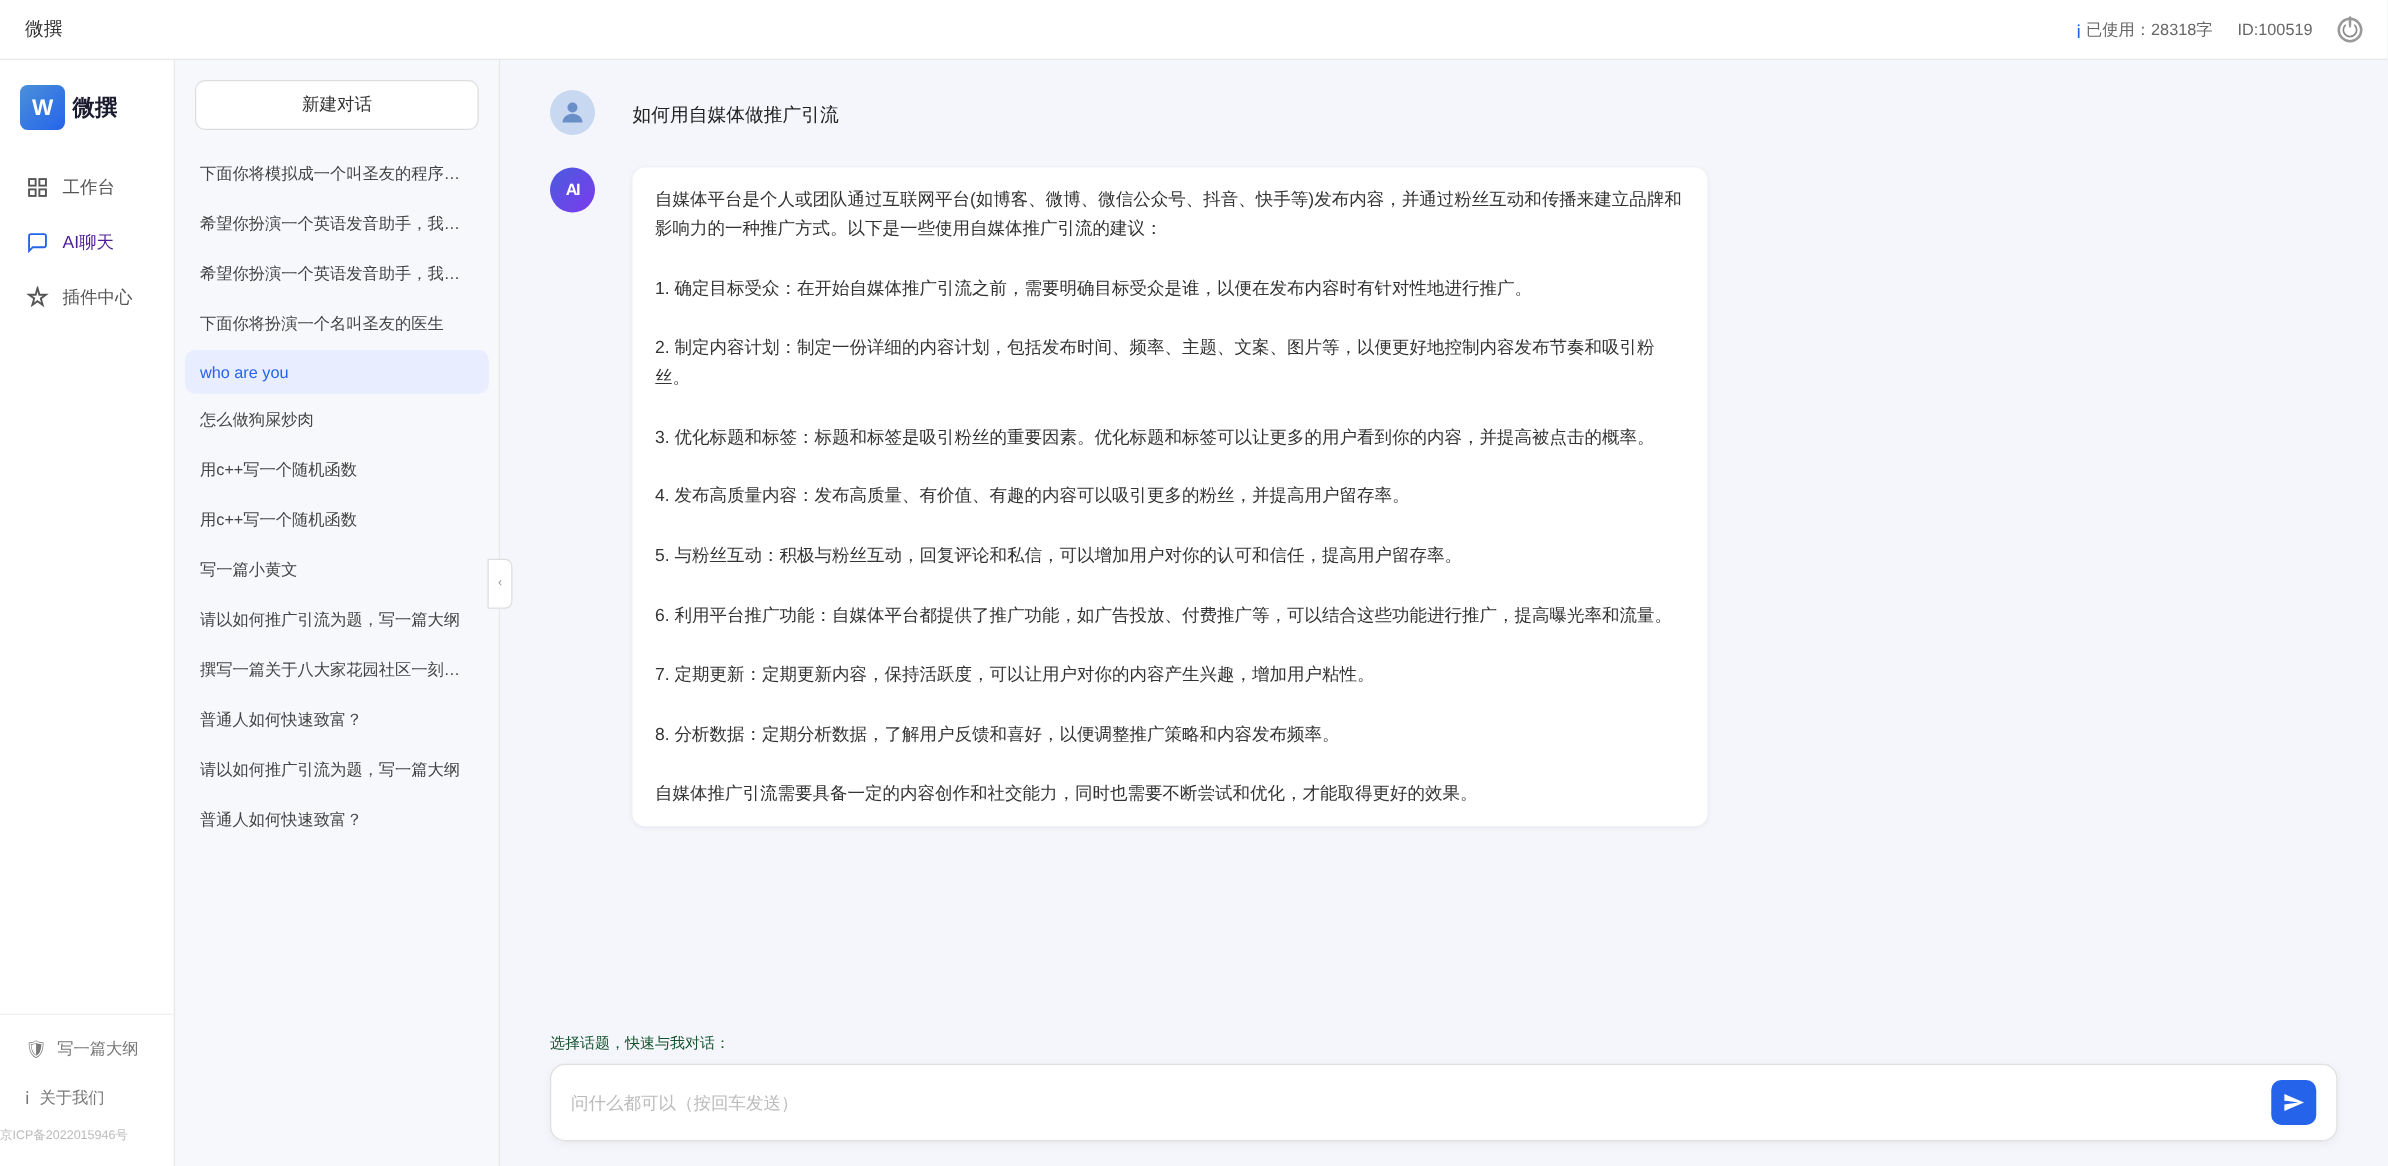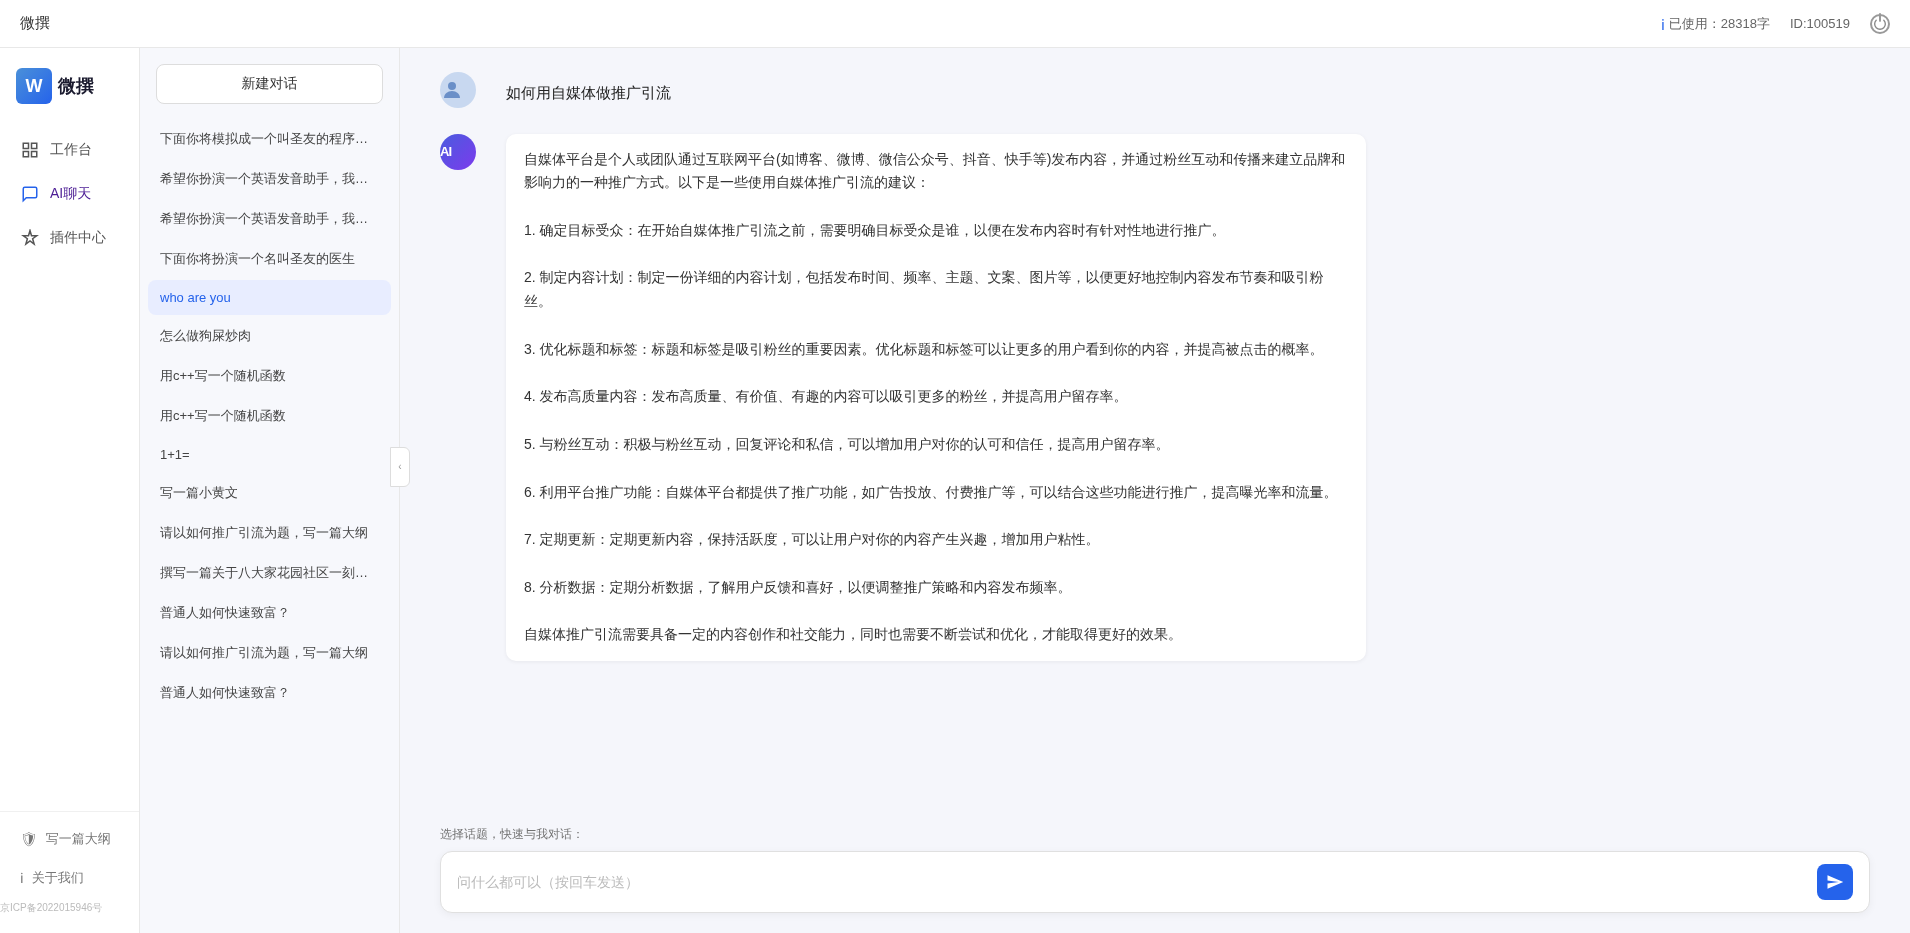--- a/index.html
+++ b/index.html
@@ -224,20 +224,21 @@
     .message-row.user { justify-content: flex-start; }
     .message-row.ai { justify-content: flex-start; }
 
     .avatar {
       width: 36px;
       height: 36px;
       border-radius: 50%;
       flex-shrink: 0;
       display: flex;
       align-items: center;
+      justify-content: center;
       font-size: 14px;
       font-weight: bold;
     }
     .avatar.user-avatar {
       background: #c8d8f0;
       color: #5a7abf;
       overflow: hidden;
     }
     .avatar.ai-avatar {
       background: linear-gradient(135deg, #4a5cde, #7c3aed);
@@ -264,21 +265,21 @@
     }
 
     
     #input-area {
       background: #f5f6fb;
       padding: 0 40px 20px;
       flex-shrink: 0;
     }
     #quick-topics {
       font-size: 12px;
-      color: #737373;
+      color: #14532d;
       margin-bottom: 8px;
     }
     #input-wrapper {
       background: #fff;
       border-radius: 12px;
       border: 1px solid #e0e0e0;
       display: flex;
       align-items: center;
       padding: 12px 16px;
       box-shadow: 0 2px 8px rgba(0,0,0,0.05);
@@ -379,21 +380,20 @@
     <div id="new-chat-btn">新建对话</div>
     <div id="chat-history">
     <div class="history-item">下面你将模拟成一个叫圣友的程序员，我说...</div>
         <div class="history-item">希望你扮演一个英语发音助手，我提供给你...</div>
         <div class="history-item">希望你扮演一个英语发音助手，我提供给你...</div>
         <div class="history-item">下面你将扮演一个名叫圣友的医生</div>
         <div class="history-item active">who are you</div>
         <div class="history-item">怎么做狗屎炒肉</div>
         <div class="history-item">用c++写一个随机函数</div>
         <div class="history-item">用c++写一个随机函数</div>
-        <div class="history-item">1+1=</div>
         <div class="history-item">写一篇小黄文</div>
         <div class="history-item">请以如何推广引流为题，写一篇大纲</div>
         <div class="history-item">撰写一篇关于八大家花园社区一刻钟便民生...</div>
         <div class="history-item">普通人如何快速致富？</div>
         <div class="history-item">请以如何推广引流为题，写一篇大纲</div>
         <div class="history-item">普通人如何快速致富？</div>
       </div>
   </div>
 
   <div id="collapse-btn">‹</div>

